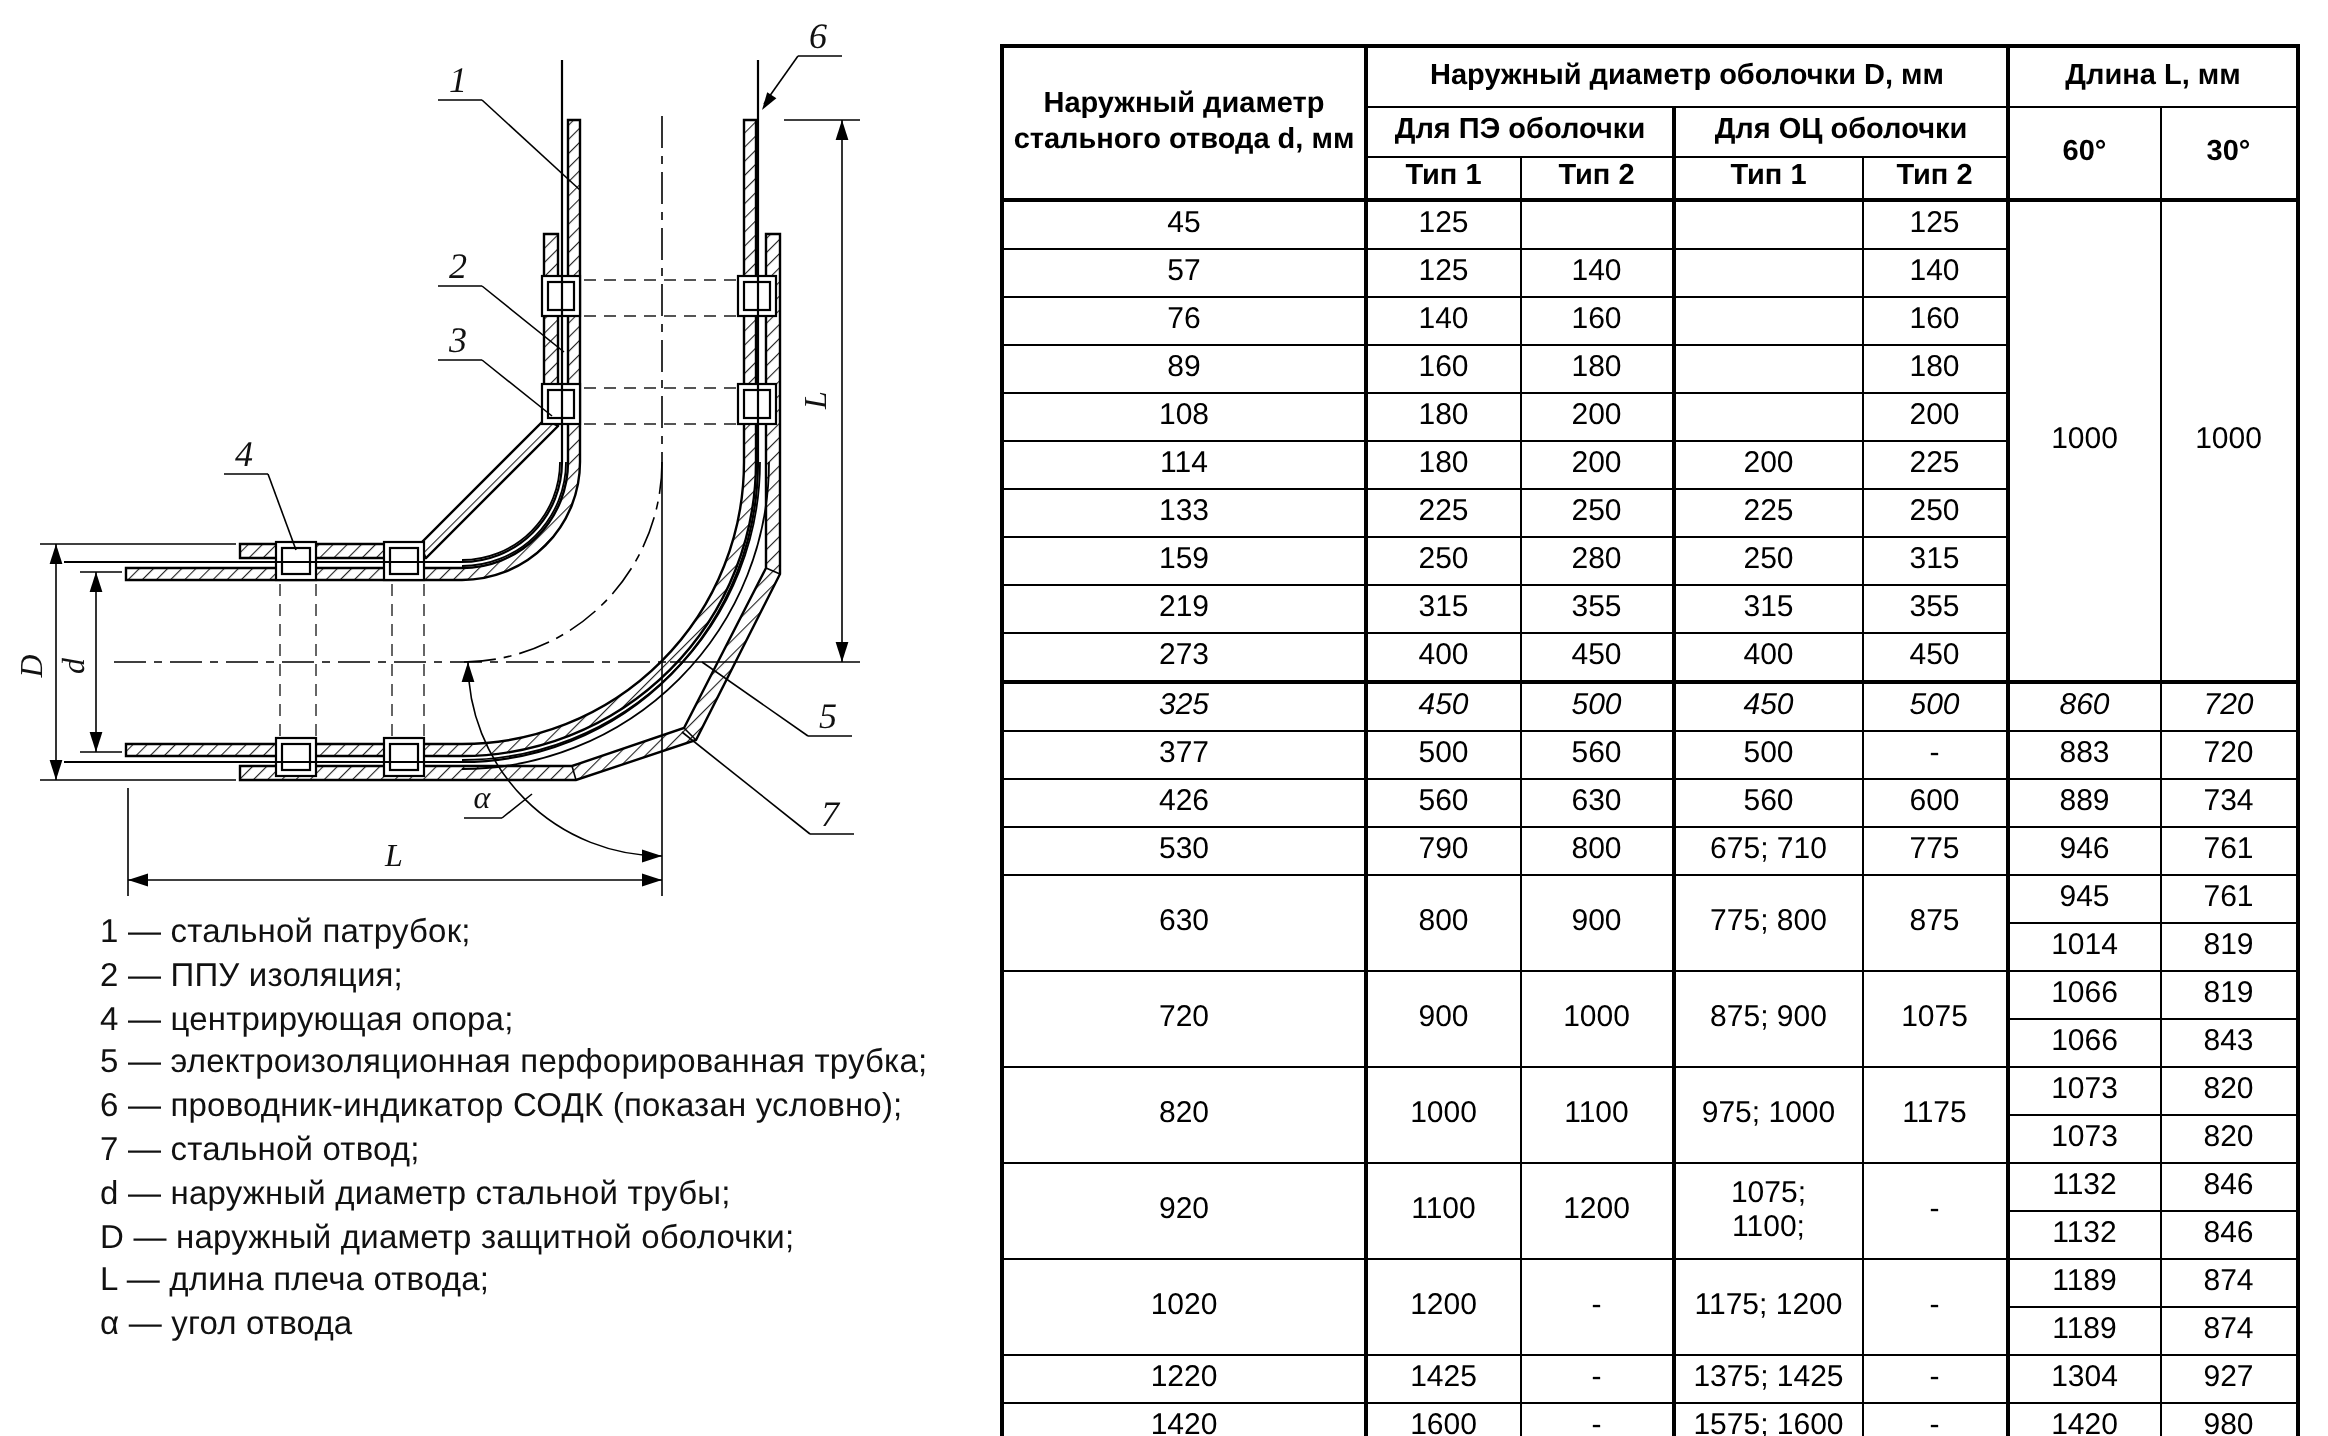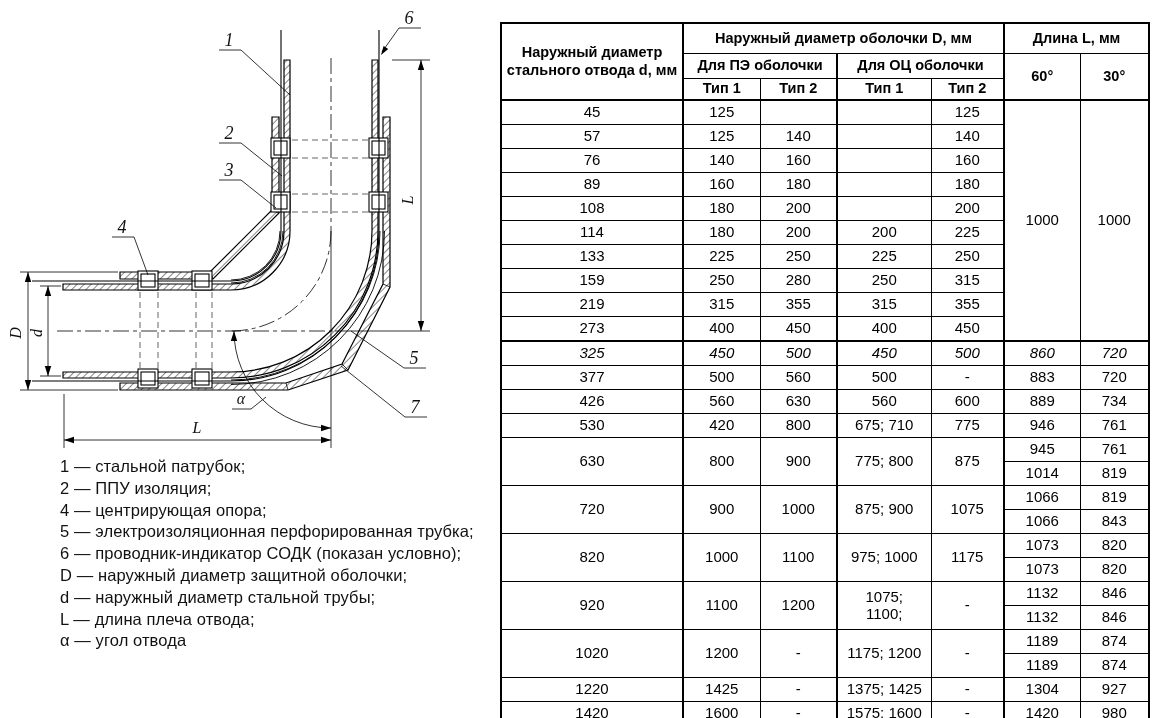--- a/index.html
+++ b/index.html
@@ -6,21 +6,21 @@
   body{width:1164px;height:718px;background:#fff;position:relative;overflow:hidden;
        font-family:"Liberation Sans",sans-serif;color:#000;}
   .stage{position:absolute;inset:0;background:#ffffff;}
 
   
   svg.draw{position:absolute;left:0;top:0;}
   .co{font:italic 18px "Liberation Serif",serif;fill:#111;}
   .dim{font:italic 16px "Liberation Serif",serif;fill:#111;}
 
   
-  .legend{position:absolute;left:60px;top:456px;font-size:16.5px;color:#111;}
+  .legend{position:absolute;left:50px;top:456px;font-size:16.5px;color:#111;}
   .legend-line{line-height:21.8px;white-space:nowrap;letter-spacing:0.1px;}
 
   
   .tablewrap{position:absolute;left:500px;top:22px;}
   table.t{border-collapse:collapse;table-layout:fixed;width:648px;border:2px solid #000;background:#fff;}
   .t th,.t td{border:1px solid #000;text-align:center;vertical-align:middle;padding:0;}
   .t th{font-size:14.5px;font-weight:bold;line-height:1.18;}
   .t td{font-size:15px;line-height:1.1;height:23px;}
   .hr1{height:30px}.hr2{height:25px}.hr3{height:22px}
   .br2{border-right-width:2px !important;}
@@ -172,22 +172,23 @@
       <text class="co" x="415" y="413">7</text>
     </g>
   </svg>
 
   <div class="legend">
       <div class="legend-line">1 — стальной патрубок;</div>
       <div class="legend-line">2 — ППУ изоляция;</div>
       <div class="legend-line">4 — центрирующая опора;</div>
       <div class="legend-line">5 — электроизоляционная перфорированная трубка;</div>
       <div class="legend-line">6 — проводник-индикатор СОДК (показан условно);</div>
+      <div class="legend-line">7 — стальной отвод;</div>
+      <div class="legend-line">d — наружный диаметр стальной трубы;</div>
       <div class="legend-line">D — наружный диаметр защитной оболочки;</div>
-      <div class="legend-line">d — наружный диаметр стальной трубы;</div>
       <div class="legend-line">L — длина плеча отвода;</div>
       <div class="legend-line">α — угол отвода</div>
     </div>
 
   <div class="tablewrap">
     <table class="t">
       <colgroup>
         <col style="width:182px">
           <col style="width:77px">
           <col style="width:77px">
@@ -310,21 +311,21 @@
             <td class="br2">426</td>
             <td>560</td>
             <td class="br2">630</td>
             <td>560</td>
             <td class="br2">600</td>
             <td>889</td>
             <td>734</td>
           </tr>
           <tr>
             <td class="br2">530</td>
-            <td>420</td>
+            <td>790</td>
             <td class="br2">800</td>
             <td>675; 710</td>
             <td class="br2">775</td>
             <td>946</td>
             <td>761</td>
           </tr>
           <tr>
             <td rowspan="2" class="br2">630</td>
             <td rowspan="2">800</td>
             <td rowspan="2" class="br2">900</td>

